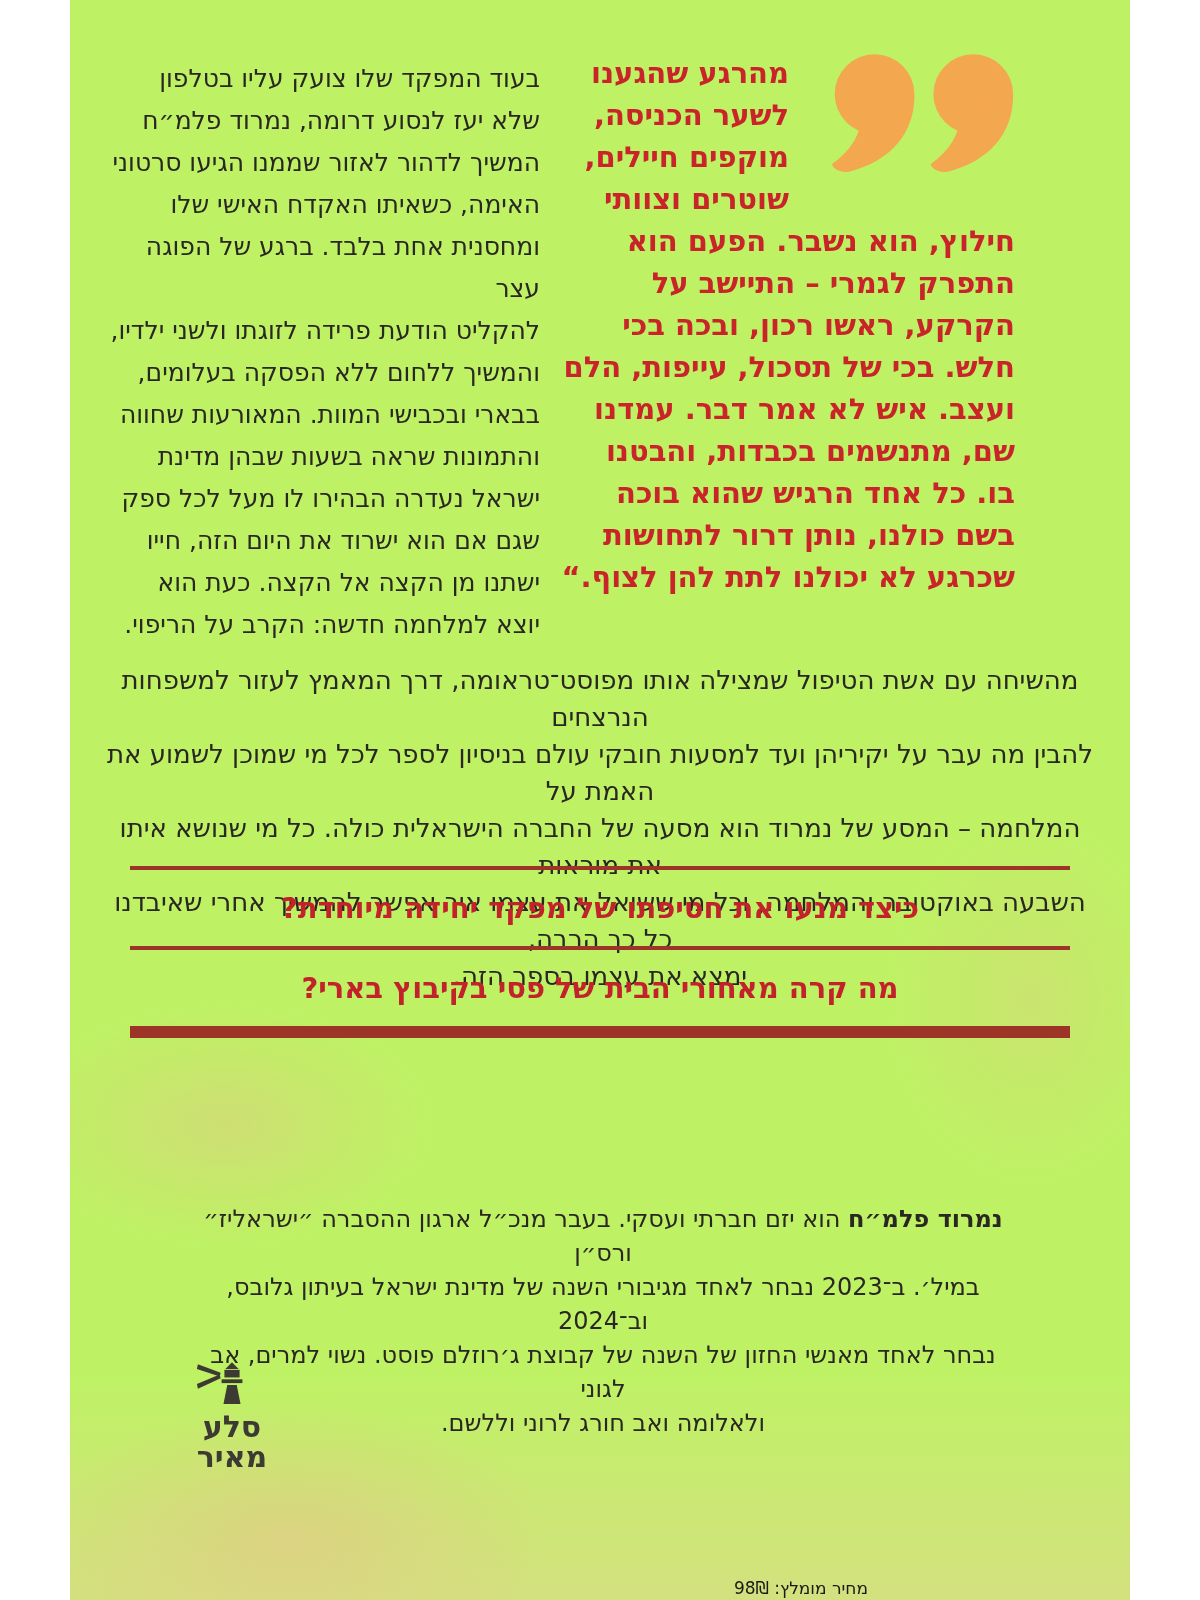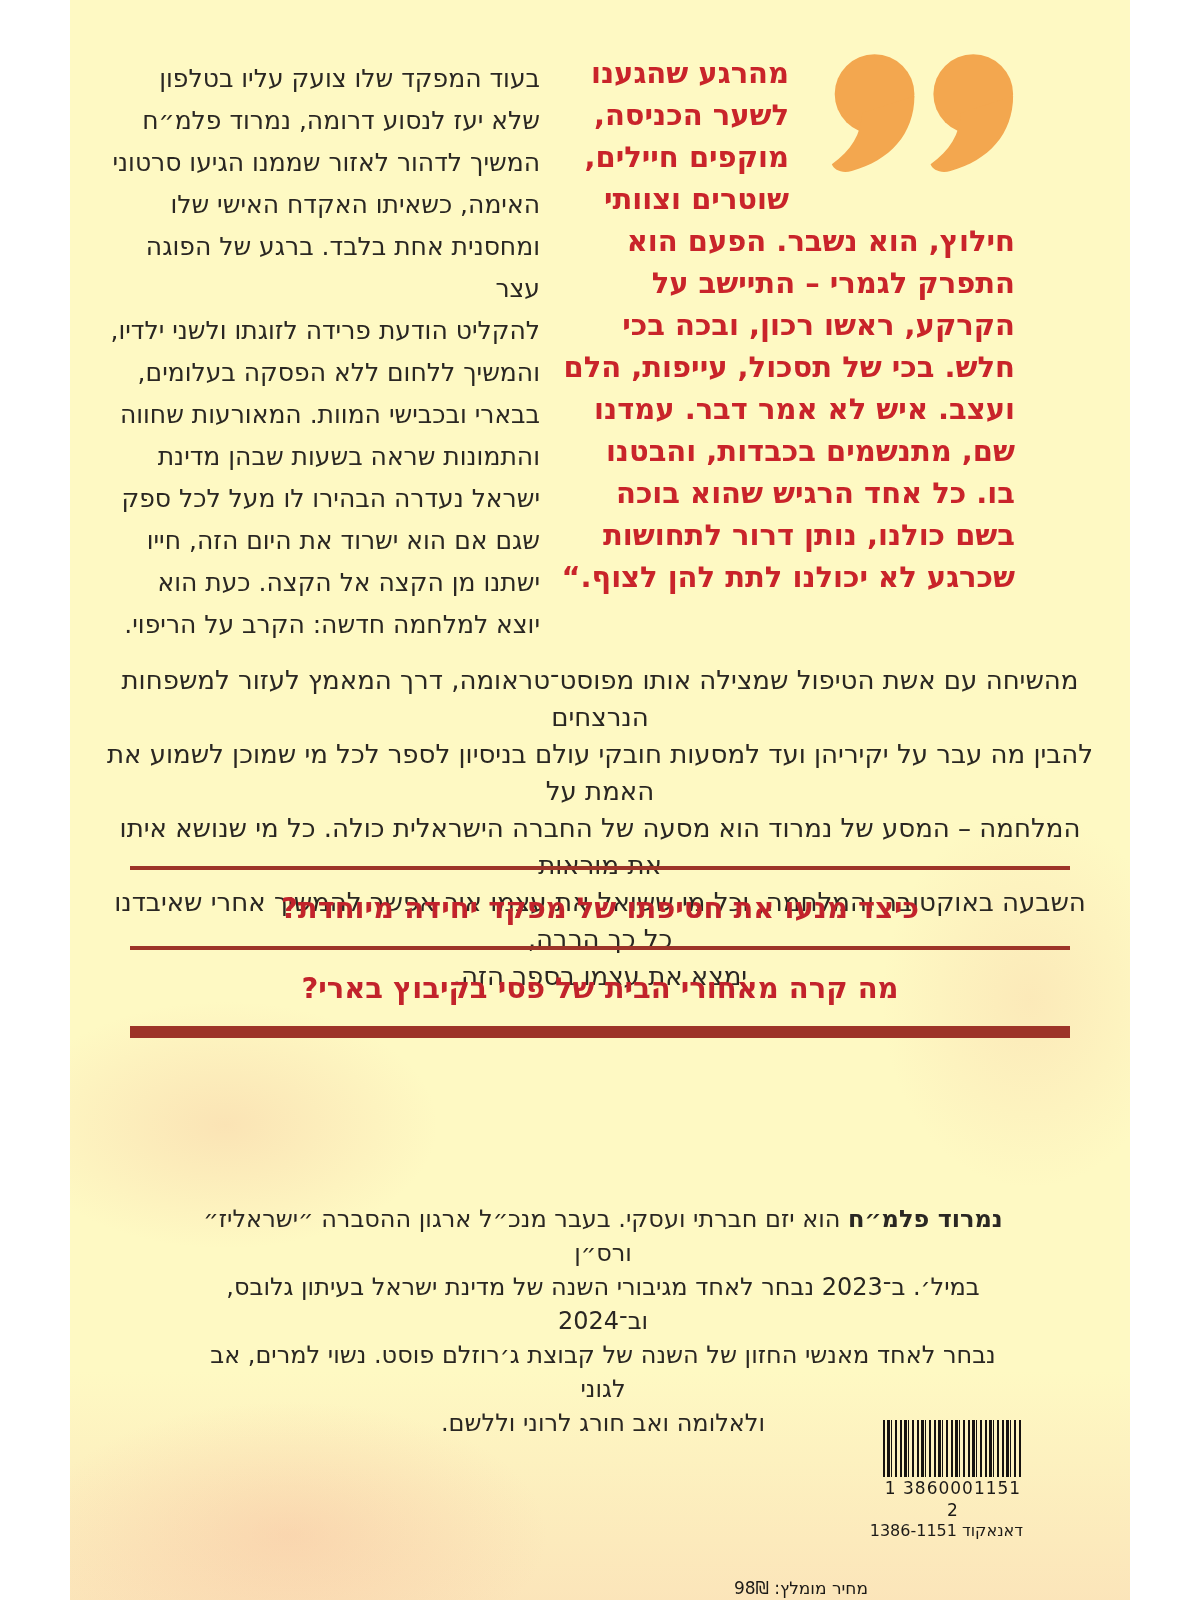--- a/index.html
+++ b/index.html
@@ -3,21 +3,21 @@
 <meta charset="utf-8">
 <style>
   html,body{margin:0;padding:0;}
   body{
     width:1200px;height:1600px;position:relative;overflow:hidden;
     background:#ffffff;
     font-family:"DejaVu Sans", sans-serif;
   }
   .page{
     position:absolute;left:70px;top:0;width:1060px;height:1600px;
-    background:#fef9c3;overflow:hidden;
+    background:#bef264;overflow:hidden;
   }
   .wash{position:absolute;pointer-events:none;}
   #wash-blob-a{left:-60px;top:1000px;width:430px;height:250px;
     background:radial-gradient(ellipse at center,rgba(243,178,148,.30),rgba(243,178,148,0) 70%);}
   #wash-blob-b{right:-50px;top:810px;width:300px;height:380px;
     background:radial-gradient(ellipse at center,rgba(243,178,148,.22),rgba(243,178,148,0) 70%);}
   #wash-bottom{left:0;bottom:0;width:100%;height:230px;
     background:linear-gradient(to bottom,rgba(247,196,170,0),rgba(247,196,170,.38));}
   #wash-blob-c{left:-40px;bottom:-70px;width:520px;height:270px;
     background:radial-gradient(ellipse at center,rgba(245,176,150,.35),rgba(245,176,150,0) 70%);}
@@ -145,22 +145,31 @@
     <div class="rule"></div>
     <div class="rule"></div>
     <div class="rule"></div>
   </div>
 
   <div class="bio"><b>נמרוד פלמ״ח</b><span> הוא יזם חברתי ועסקי. בעבר מנכ״ל ארגון ההסברה ״ישראליז״ ורס״ן
 במיל׳. ב־2023 נבחר לאחד מגיבורי השנה של מדינת ישראל בעיתון גלובס, וב־2024
 נבחר לאחד מאנשי החזון של השנה של קבוצת ג׳רוזלם פוסט. נשוי למרים, אב לגוני
 ולאלומה ואב חורג לרוני וללשם.</span></div>
 
+  <div class="logo">
+    <svg width="72" height="50" viewBox="0 0 76 52" xmlns="http://www.w3.org/2000/svg">
+      <g fill="#3c3a33" stroke="none">
+        <path d="M2,4 L26,13 L25,17 L1,9 Z"></path>
+        <path d="M2,30 L26,19 L25,15 L1,25 Z"></path>
+        <path d="M30,10 h16 v8 h-16 Z"></path>
+        <path d="M31,9 L38,2 L45,9 Z"></path>
+        <path d="M27,20 h22 v4 h-22 Z"></path>
+        <path d="M33,26 h10 l4,20 h-18 Z"></path>
+      </g>
+    </svg>
+    <div class="logo-line">סלע</div>
+    <div class="logo-line">מאיר</div>
+  </div>
 
-  <div class="barcode-block">
-    <div class="bars"></div>
-    <div class="barcode-number">1 3860001151 2</div>
-    <div class="danacode">דאנאקוד  1386-1151</div>
-  </div>
 
   <div class="price">מחיר מומלץ: 98₪</div>
 
 </div>
 
 </body></html>

